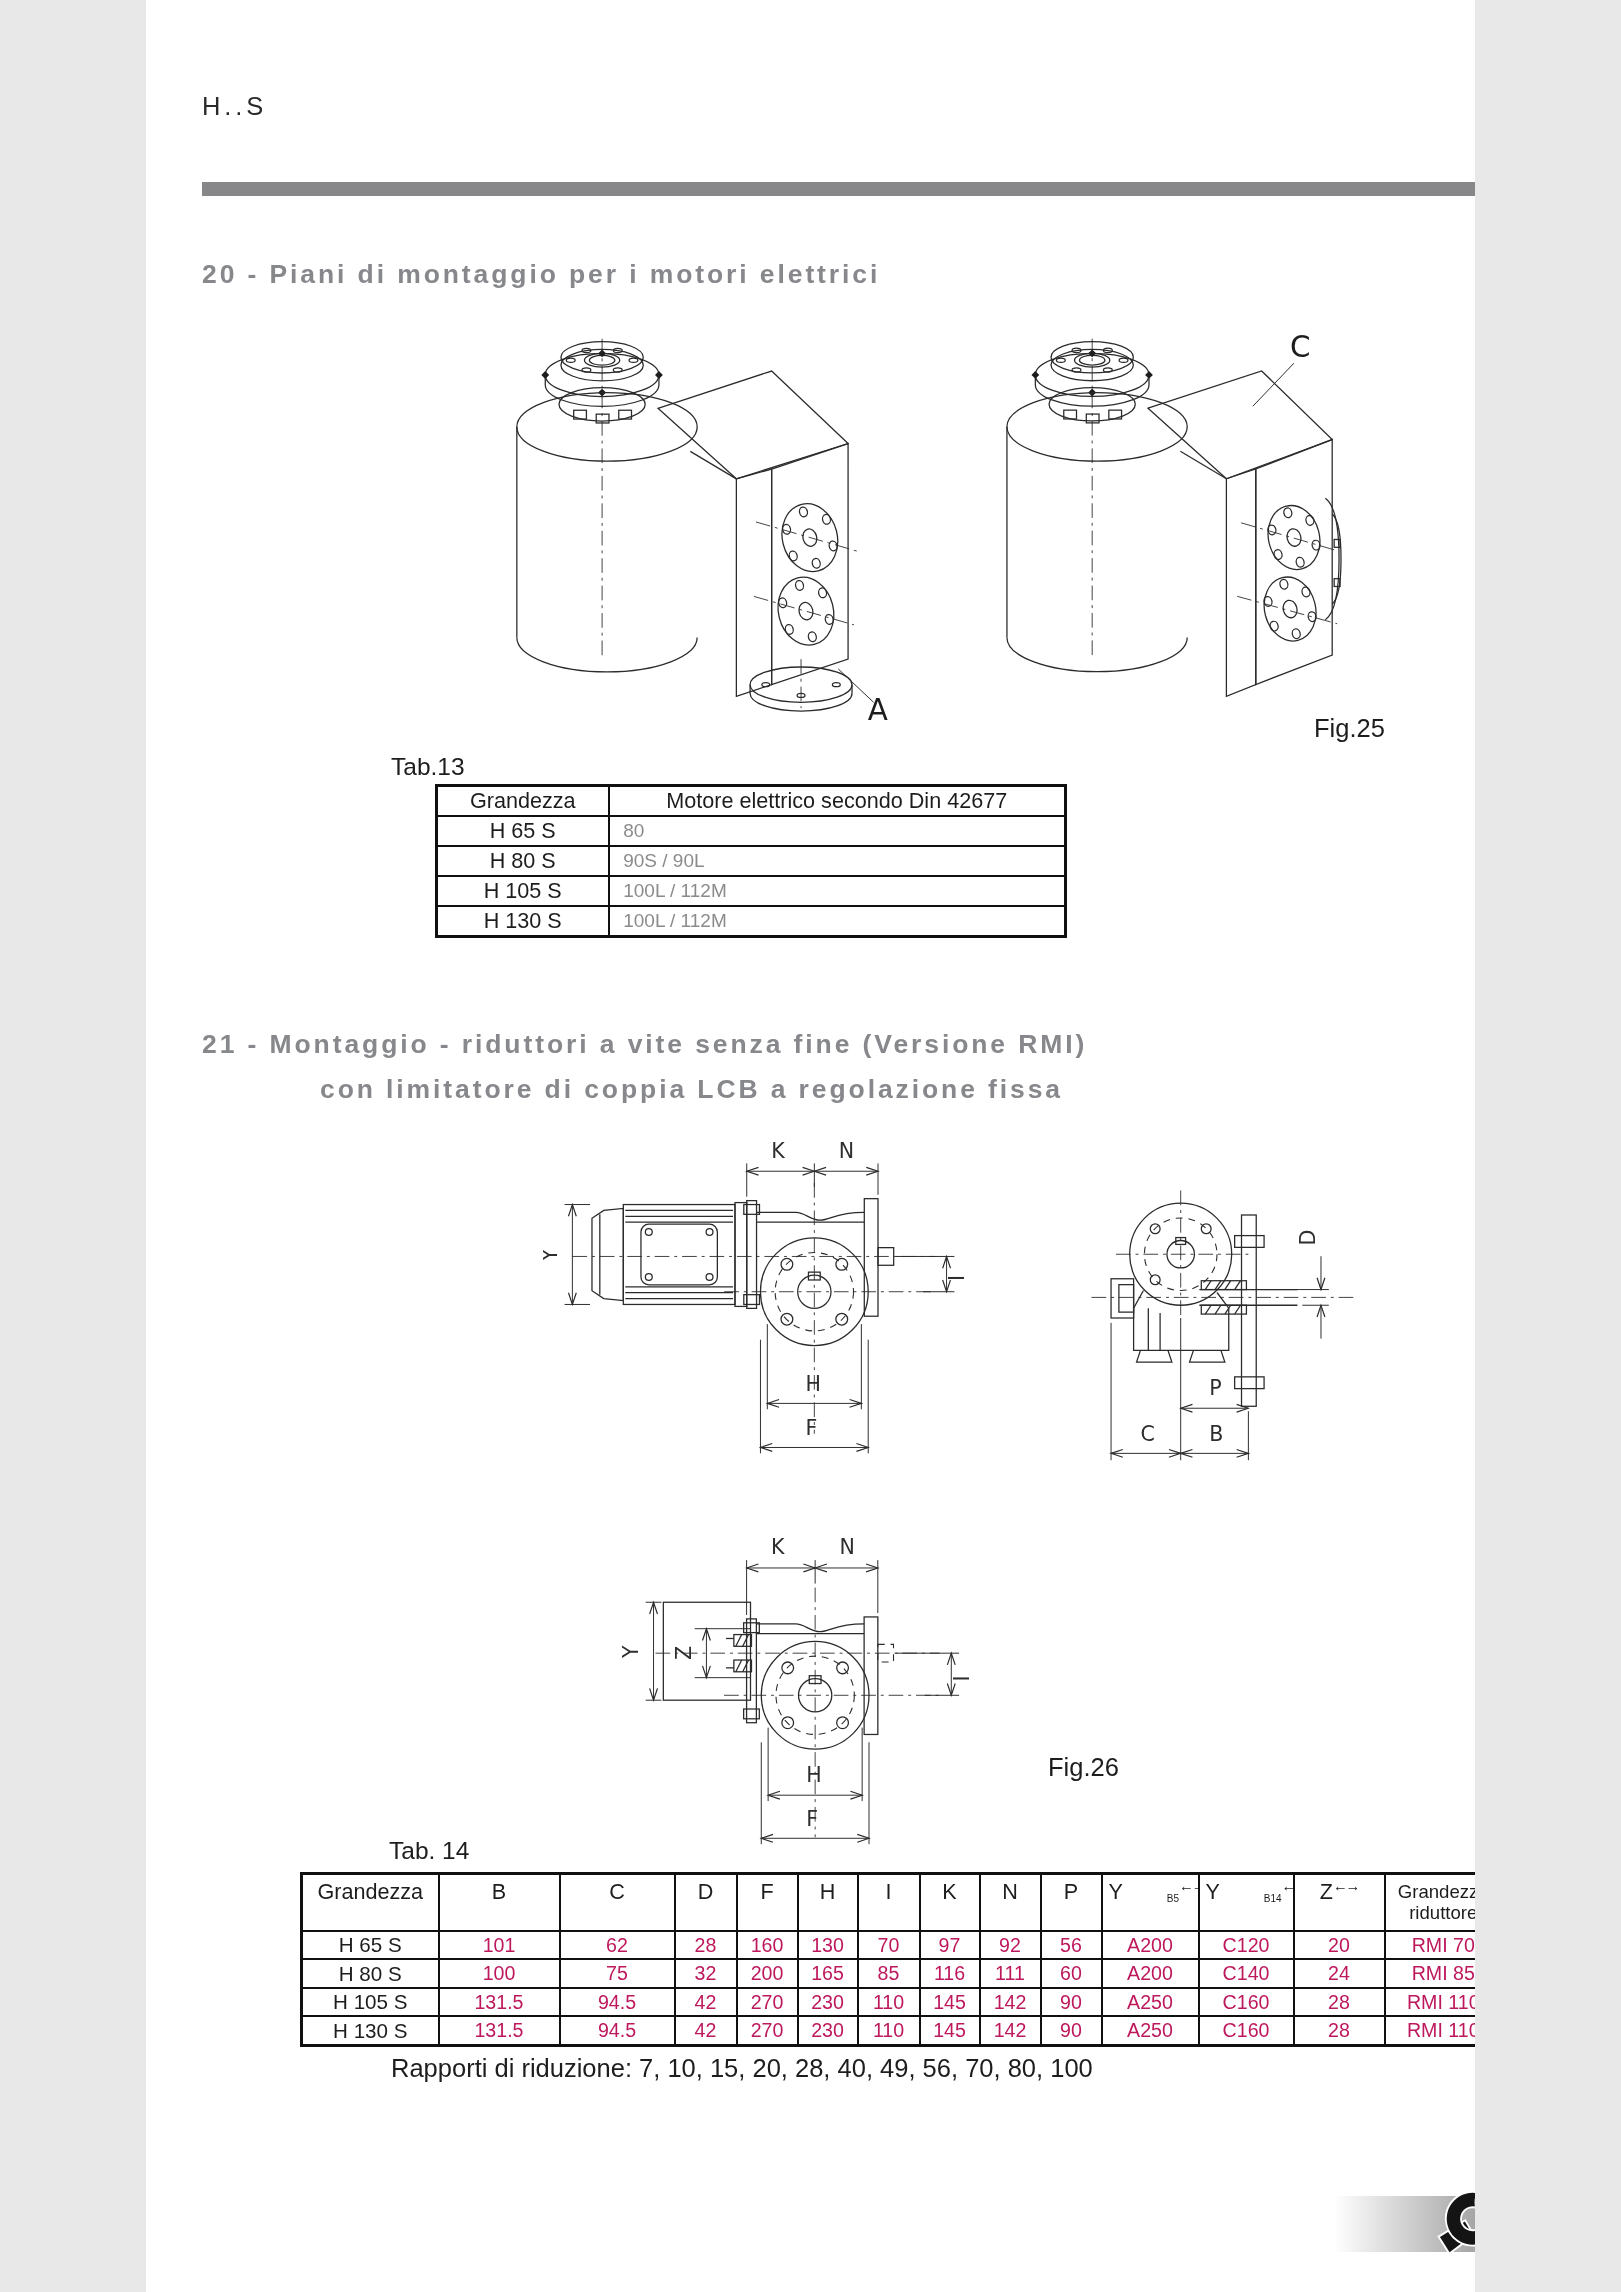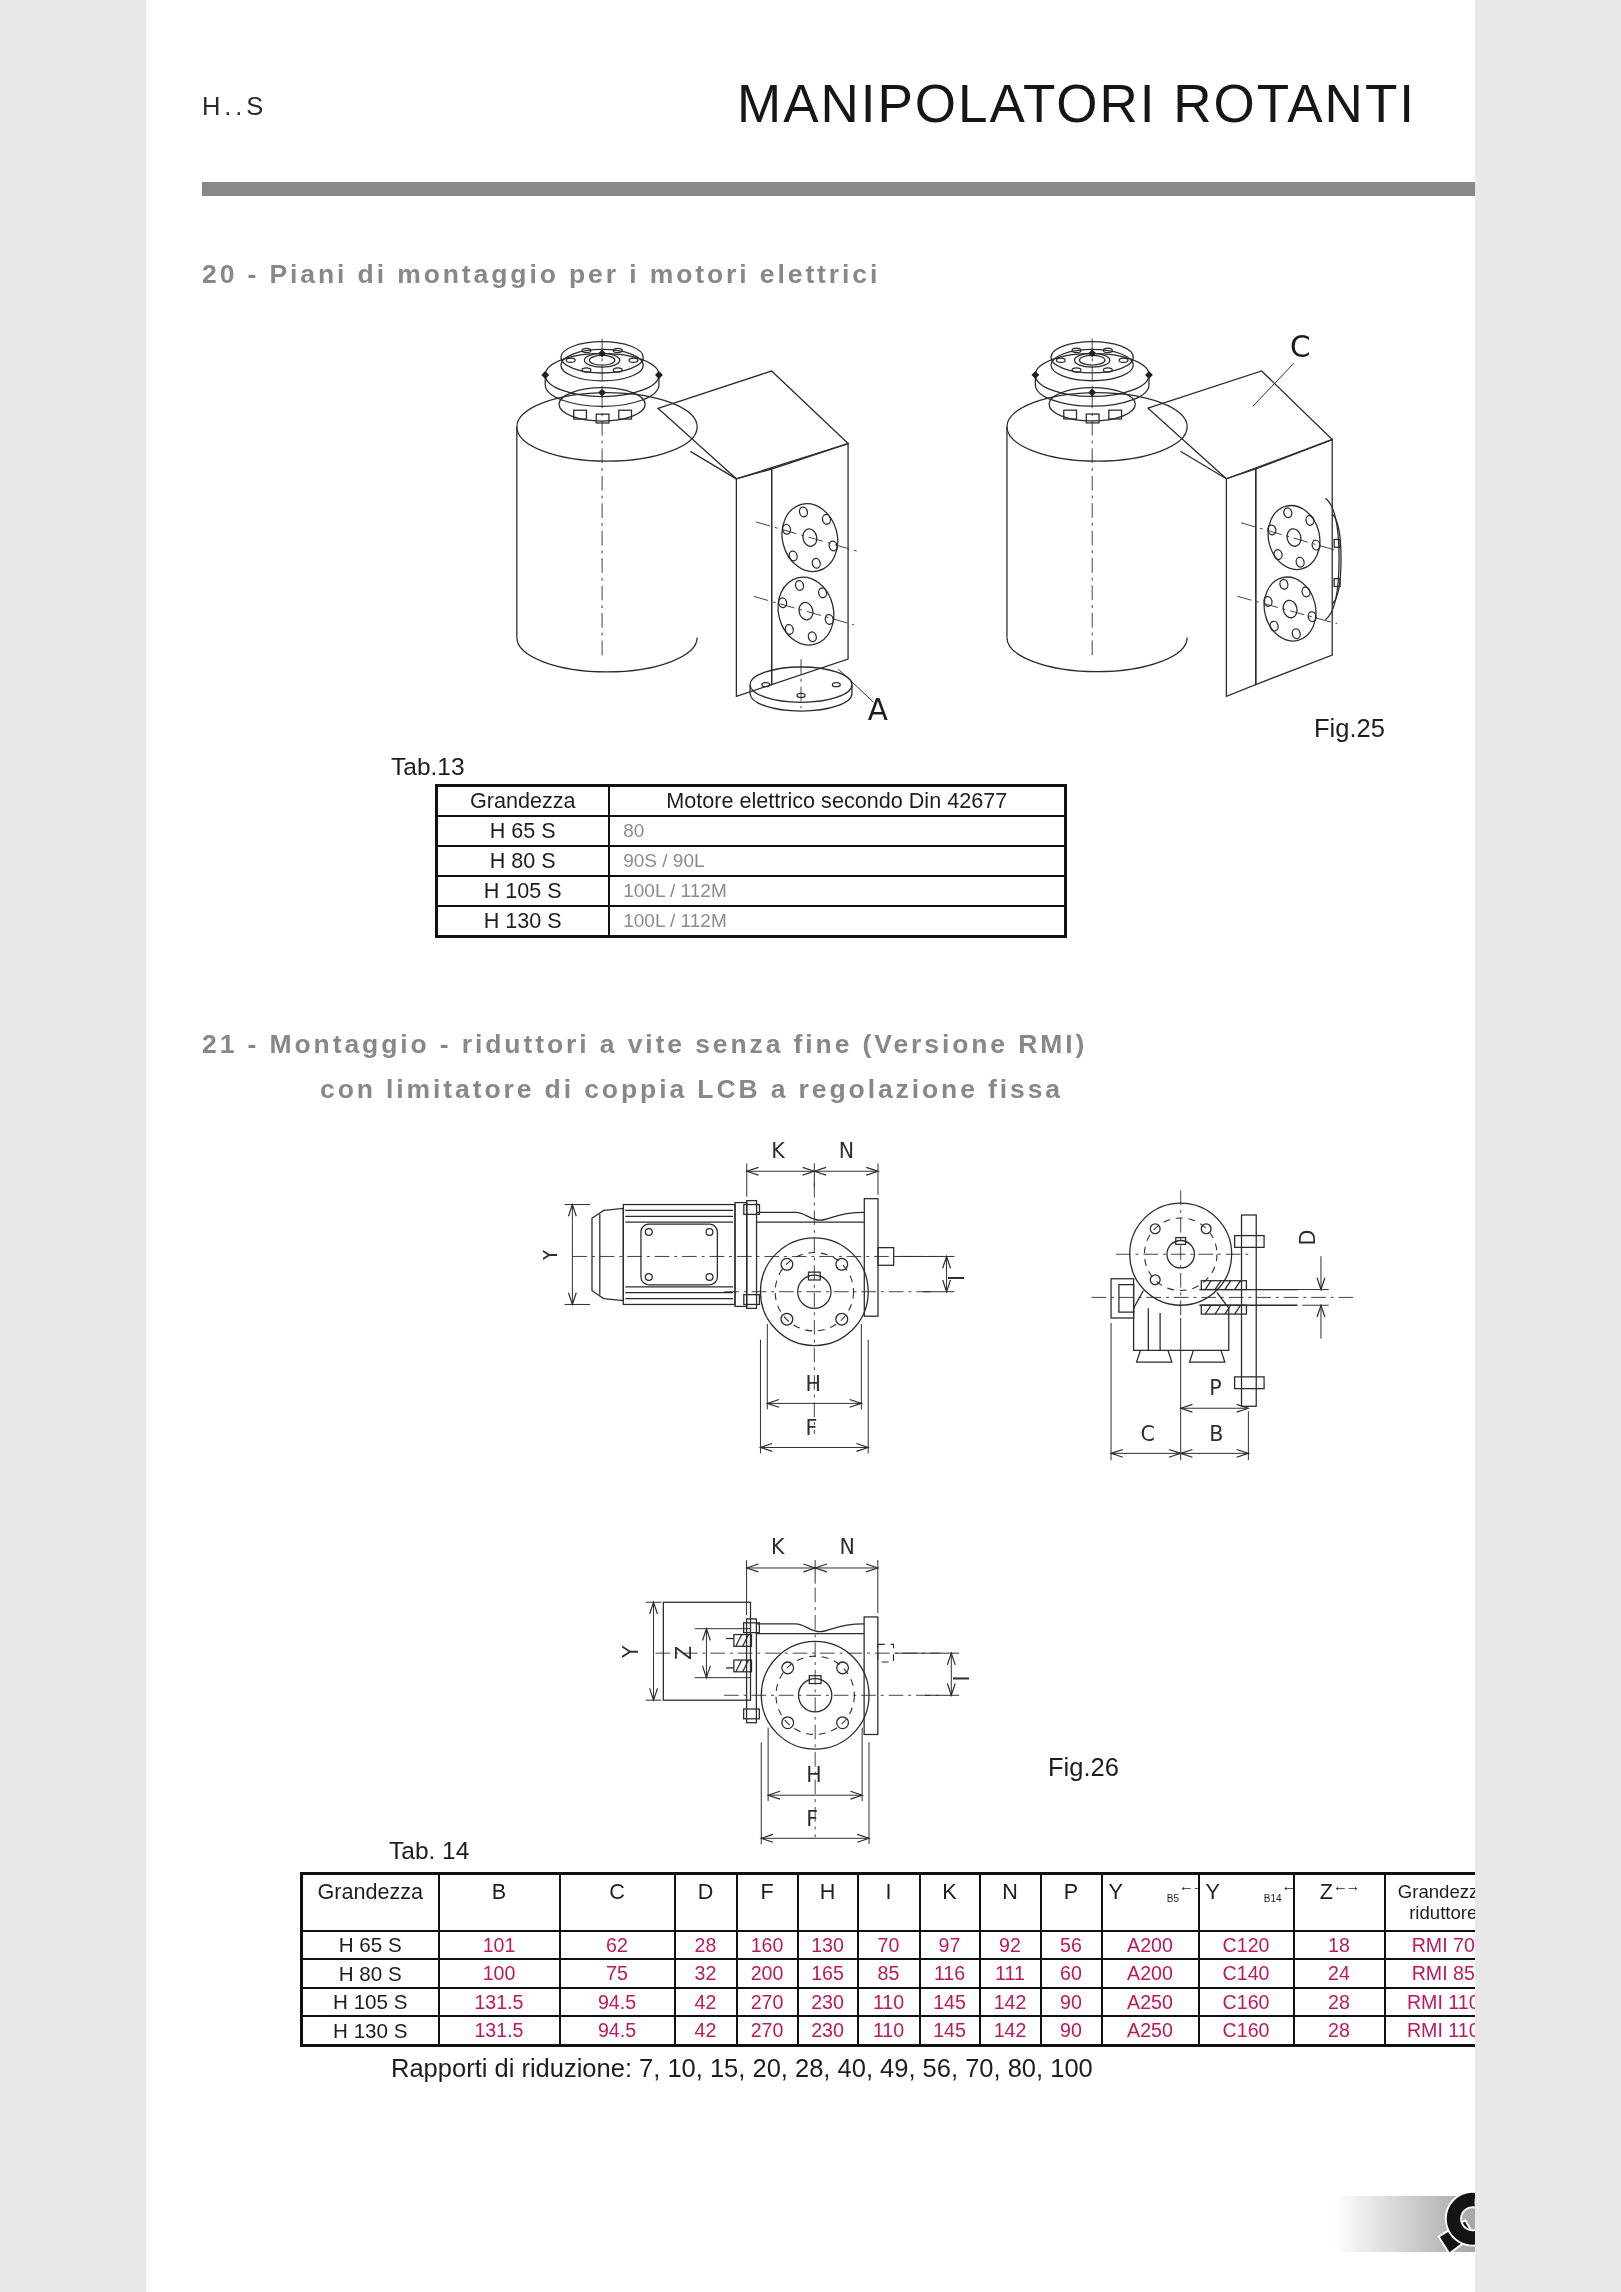--- a/index.html
+++ b/index.html
@@ -52,21 +52,20 @@
   .fillk{fill:#1d1d1d; stroke:none;}
   .dtx{font-family:"DejaVu Sans", sans-serif; font-size:21px; fill:#2e2e2e;}
   .btx{font-family:"DejaVu Sans", sans-serif; font-size:30px; fill:#1d1d1d;}
 </style>
 </head>
 <body>
 
 <div class="page">
 
   <div class="abs model-code">H..S</div>
-  <div class="abs page-title">MANIPOLATORI ROTANTI</div>
   <div class="abs header-rule"></div>
 
   <div class="abs sec-head sec20">20 - Piani di montaggio per i motori elettrici</div>
 
   <svg class="abs" style="left:363px; top:314px;" width="392" height="412" viewBox="0 0 400 420">
 
     <ellipse class="tl" cx="95" cy="62" rx="58" ry="22"></ellipse>
     <path class="tl" d="M37,62 v10 A58,22 0 0 0 153,72 v-10"></path>
     <ellipse class="tl" cx="95" cy="52" rx="42" ry="16"></ellipse>
     <ellipse class="tl" cx="95" cy="44" rx="42" ry="16"></ellipse>
@@ -496,21 +495,21 @@
           <td>62</td>
           <td>28</td>
           <td>160</td>
           <td>130</td>
           <td>70</td>
           <td>97</td>
           <td>92</td>
           <td>56</td>
           <td>A200</td>
           <td>C120</td>
-          <td>18</td>
+          <td>20</td>
           <td>RMI  70</td>
         </tr>
         <tr>
           <td class="rowhead">H 80 S</td>
           <td>100</td>
           <td>75</td>
           <td>32</td>
           <td>200</td>
           <td>165</td>
           <td>85</td>

